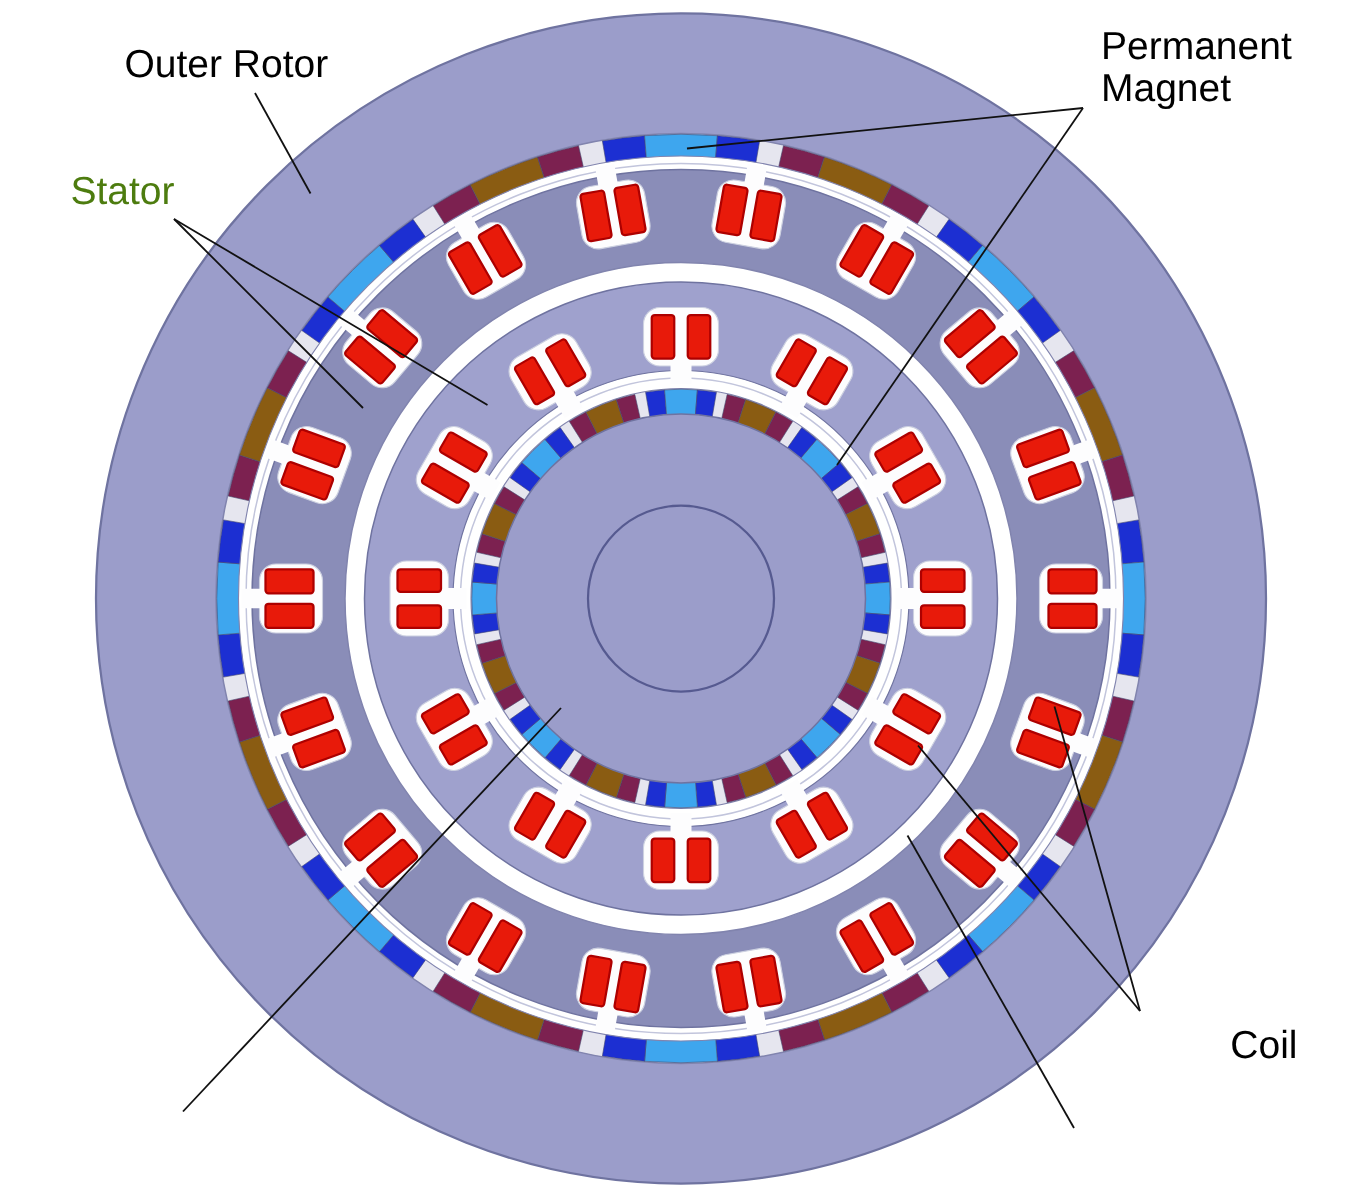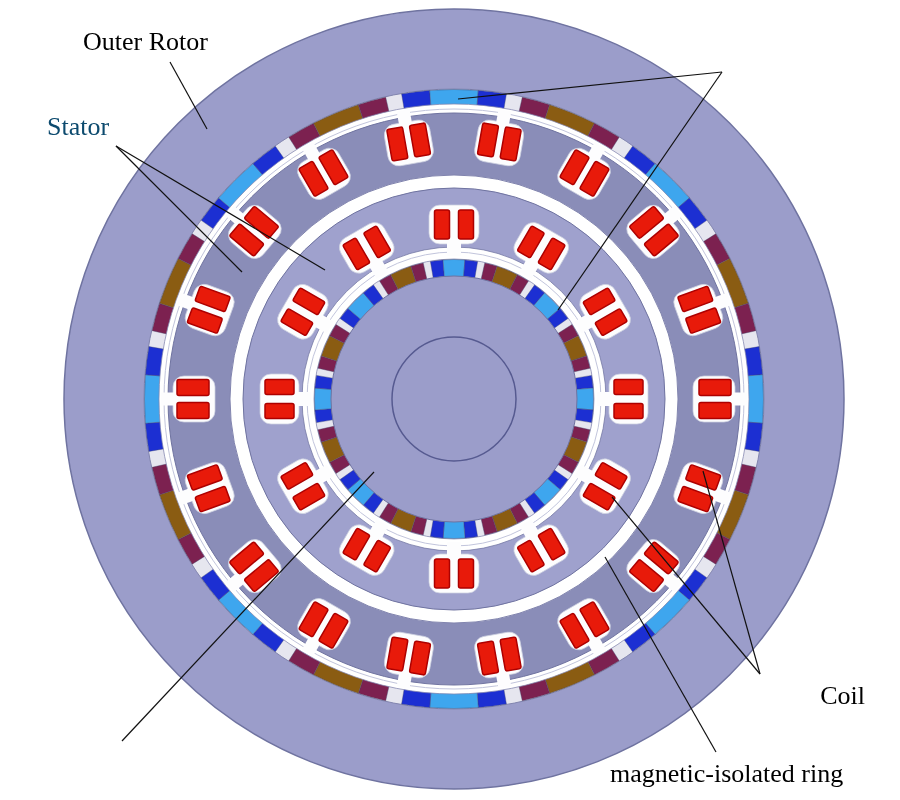--- a/index.html
+++ b/index.html
@@ -1,17 +1,17 @@
 <!DOCTYPE html>
 <html><head>
 <meta charset="utf-8">
 <style>
   html,body{margin:0;padding:0;background:#ffffff;}
   #stage{position:relative;width:900px;height:800px;background:#ffffff;overflow:hidden;
-         font-family:Liberation Serif, serif;}
+         font-family:Liberation Sans, sans-serif;}
   #stage svg{position:absolute;left:0;top:0;}
   .label{position:absolute;font-size:26px;line-height:1.08;color:#000;white-space:pre-wrap;}
 </style>
 </head>
 <body>
 
 <div id="stage">
   <svg id="diagram" width="900" height="800" viewBox="0 0 900 800">
       <circle cx="454" cy="399" r="390" fill="#9b9dca" stroke="#6f73a0" stroke-width="1.5"></circle>
       <circle cx="454" cy="399" r="310" fill="#e6e6ef" stroke="#8184ae" stroke-width="1"></circle>
@@ -305,16 +305,16 @@
       <line x1="116" y1="146" x2="242" y2="272" stroke="#111111" stroke-width="1.2"></line>
       <line x1="116" y1="146" x2="325" y2="270" stroke="#111111" stroke-width="1.2"></line>
       <line x1="722" y1="72" x2="458" y2="99" stroke="#111111" stroke-width="1.2"></line>
       <line x1="722" y1="72" x2="558" y2="310" stroke="#111111" stroke-width="1.2"></line>
       <line x1="760" y1="674" x2="612" y2="497" stroke="#111111" stroke-width="1.2"></line>
       <line x1="760" y1="674" x2="703" y2="471" stroke="#111111" stroke-width="1.2"></line>
       <line x1="716" y1="752" x2="605" y2="557" stroke="#111111" stroke-width="1.2"></line>
       <line x1="122" y1="741" x2="374" y2="472" stroke="#111111" stroke-width="1.2"></line>
     </svg>
   <div class="label" style="left: 83px; top: 28px; width: 200px; color: rgb(0, 0, 0);">Outer Rotor</div>
-  <div class="label" style="left: 47px; top: 113px; width: 120px; color: #0c4a6e;">Stator</div>
+  <div class="label" style="left: 47px; top: 113px; width: 120px; color: #4d7c0f;">Stator</div>
+  <div class="label" style="left: 734px; top: 16px; width: 135px; color: rgb(0, 0, 0);">Permanent Magnet</div>
   <div class="label" style="left: 765px; top: 682px; width: 100px; color: rgb(0, 0, 0); text-align: right;">Coil</div>
-  <div class="label" style="left: 610px; top: 760px; width: 290px; color: rgb(0, 0, 0);">magnetic-isolated ring</div>
 </div>
 
 </body></html>

